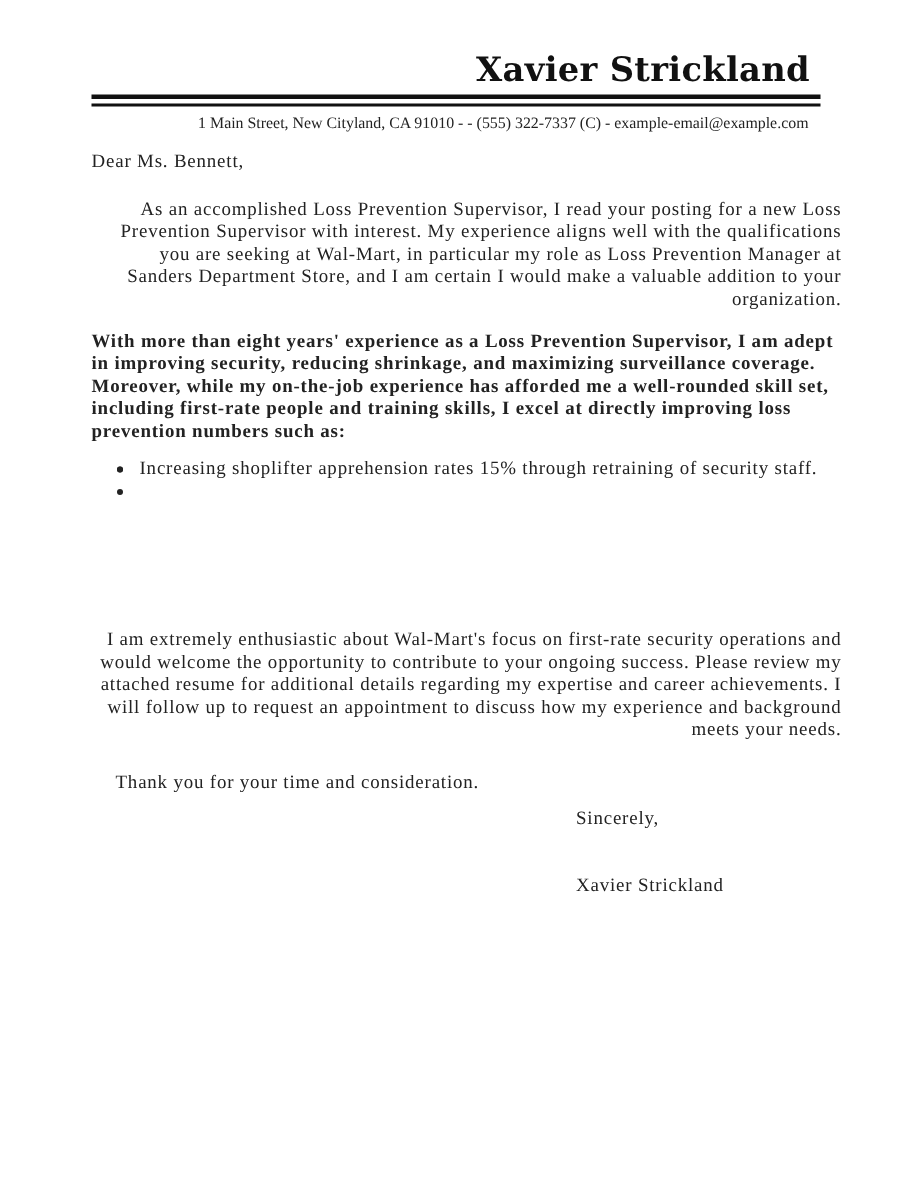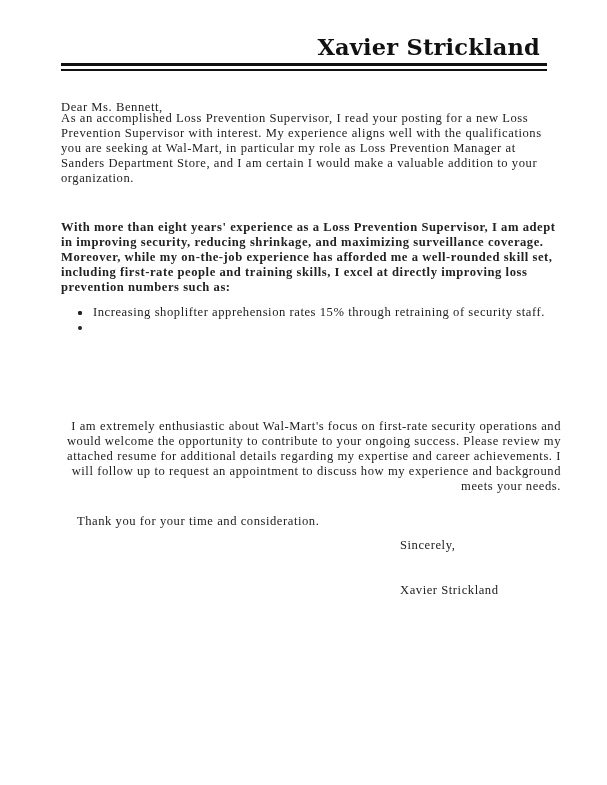--- a/index.html
+++ b/index.html
@@ -61,21 +61,21 @@
       position: absolute;
       left: 61px;
       width: 500px;
       font-family: "Liberation Serif", serif;
       font-size: 12.6px;
       line-height: 15px;
       letter-spacing: 0.55px;
       color: #222222;
     }
     .salutation { top: 100px; }
-    .p1 { top: 111px; }
+    .p1 { top: 132px; text-align: right; }
     .p2 { top: 220px; font-weight: bold; }
     .bullets {
       position: absolute;
       left: 61px;
       top: 305px;
       width: 500px;
       margin: 0;
       padding: 0;
       list-style: none;
       font-family: "Liberation Serif", serif;
@@ -95,38 +95,39 @@
       top: 6px;
       width: 4px;
       height: 4px;
       border-radius: 50%;
       background: #222222;
     }
     .p3 { top: 419px; text-align: right; }
     .p4 { top: 514px; margin-left: 16px; }
     .closing {
       position: absolute;
-      left: 400px;
+      left: 384px;
       font-family: "Liberation Serif", serif;
       font-size: 12.6px;
       line-height: 15px;
       letter-spacing: 0.55px;
       color: #222222;
       white-space: nowrap;
     }
     .sincerely { top: 538px; }
     .signature { top: 583px; }
   </style>
 </head>
 <body>
 
 <div class="page">
   <div class="name">Xavier Strickland</div>
   <div class="rule-thick"></div>
   <div class="rule-thin"></div>
+  <div class="contact">1 Main Street, New Cityland, CA 91010 - - (555) 322-7337 (C) - example-email@example.com</div>
 
   <div class="body-text salutation">Dear Ms. Bennett,</div>
   <div class="body-text p1">As an accomplished Loss Prevention Supervisor, I read your posting for a new Loss Prevention Supervisor with interest. My experience aligns well with the qualifications you are seeking at Wal-Mart, in particular my role as Loss Prevention Manager at Sanders Department Store, and I am certain I would make a valuable addition to your organization.</div>
   <div class="body-text p2">With more than eight years' experience as a Loss Prevention Supervisor, I am adept in improving security, reducing shrinkage, and maximizing surveillance coverage. Moreover, while my on-the-job experience has afforded me a well-rounded skill set, including first-rate people and training skills, I excel at directly improving loss prevention numbers such as:</div>
 
   <ul class="bullets">
     <li>
       <span class="bullet"></span>
     </li>
     <li>

